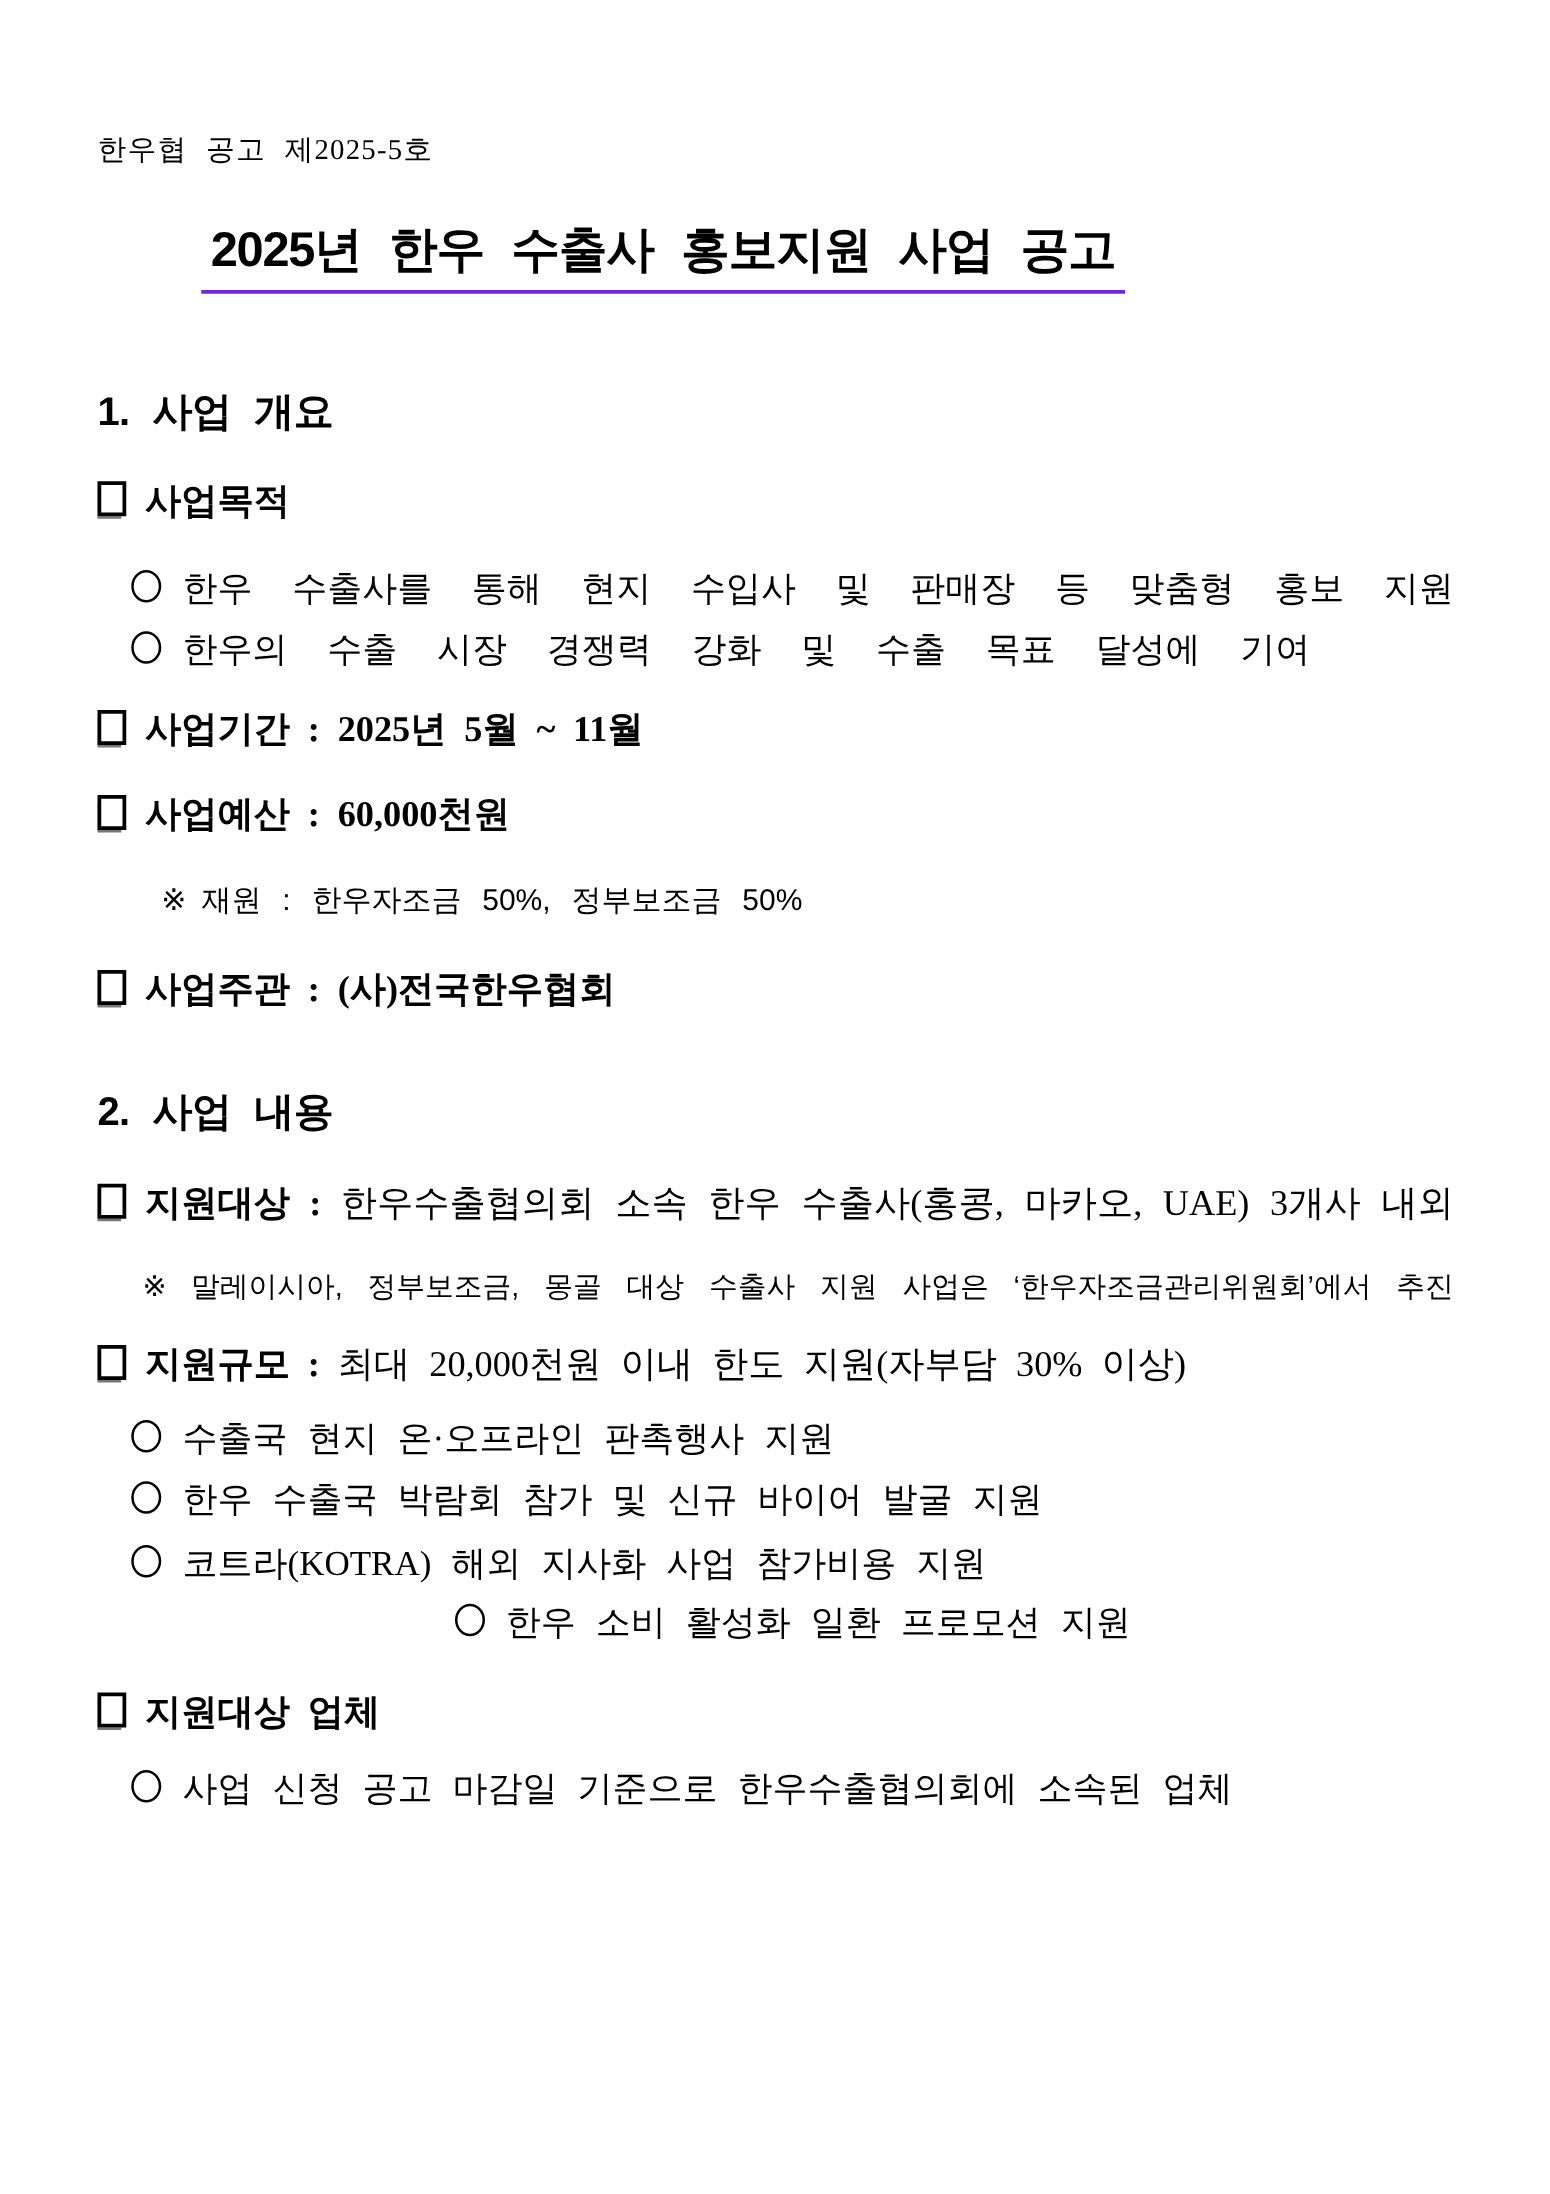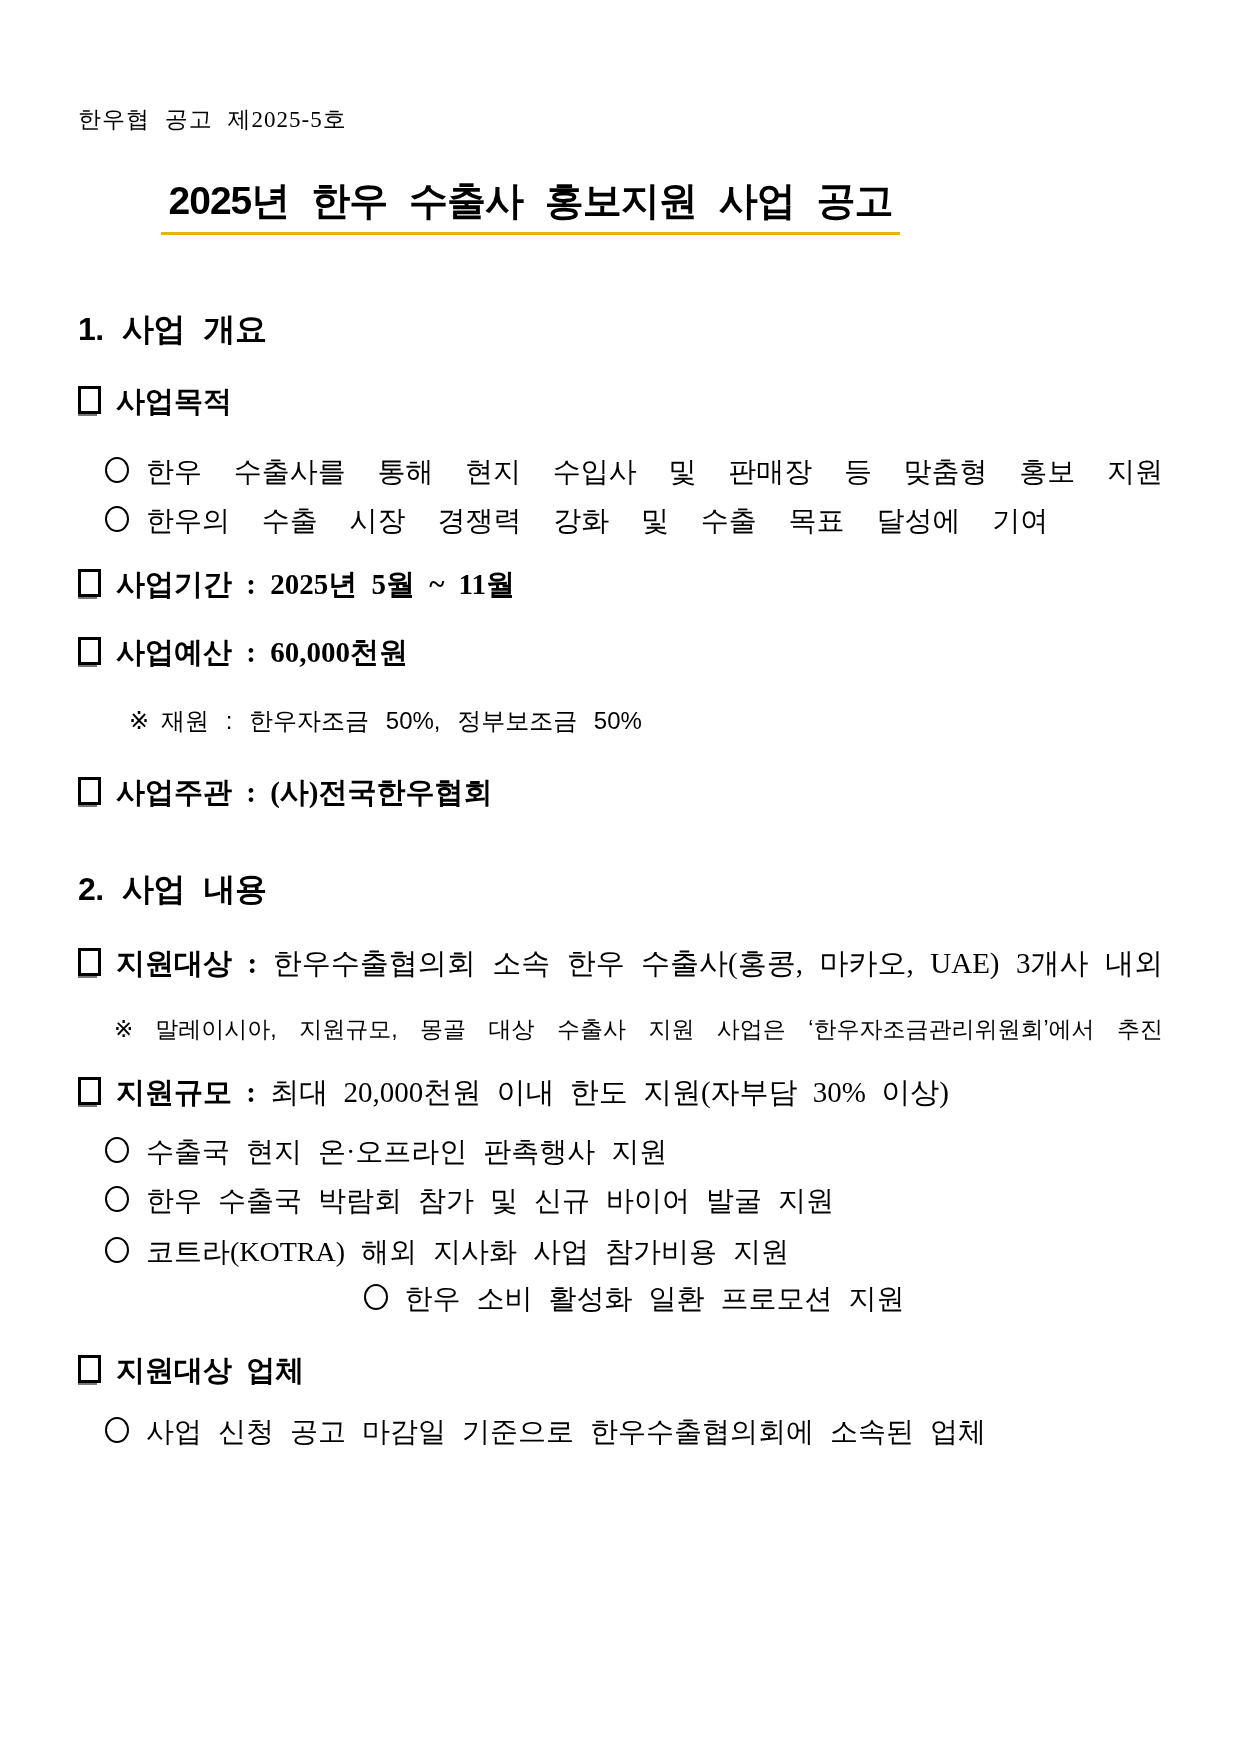--- a/index.html
+++ b/index.html
@@ -35,21 +35,21 @@
     padding-right: 180px;
     text-align: center;
     font-family: "Liberation Sans", "DejaVu Sans", sans-serif;
     font-weight: 700;
     font-size: 39px;
     word-spacing: 12px;
     letter-spacing: -1px;
   }
   .title-underline {
     display: inline-block;
-    border-bottom: 3px solid #eab308;
+    border-bottom: 3px solid #6d28d9;
     padding: 0 8px 6px 8px;
   }
 
   
   .sec-heading {
     font-family: "Liberation Sans", "DejaVu Sans", sans-serif;
     font-weight: 700;
     font-size: 32px;
     word-spacing: 10px;
     letter-spacing: -0.5px;
@@ -187,21 +187,21 @@
     <span class="sq"></span><span>사업주관 : (사)전국한우협회</span>
   </div>
 
   <div class="line sec-heading sec2">2. 사업 내용</div>
 
   <div class="line box-line just mt-target">
     <span class="sq"></span><span>지원대상 :</span> <span class="reg">한우수출협의회 소속 한우 수출사(홍콩, 마카오, UAE) 3개사 내외</span>
   </div>
 
   <div class="line note note-2 just mt-targetnote">
-    <span class="note-mark">※</span><span>말레이시아, 지원규모, 몽골 대상 수출사 지원 사업은 ‘한우자조금관리위원회’에서 추진</span>
+    <span class="note-mark">※</span><span>말레이시아, 정부보조금, 몽골 대상 수출사 지원 사업은 ‘한우자조금관리위원회’에서 추진</span>
   </div>
 
   <div class="line box-line mt-scale">
     <span class="sq"></span><span>지원규모 :</span> <span class="reg">최대 20,000천원 이내 한도 지원(자부담 30% 이상)</span>
   </div>
 
 
   <div class="line circ-line mt-field-first">
     <span class="circ"></span><span>수출국 현지 온·오프라인 판촉행사 지원</span>
   </div>

